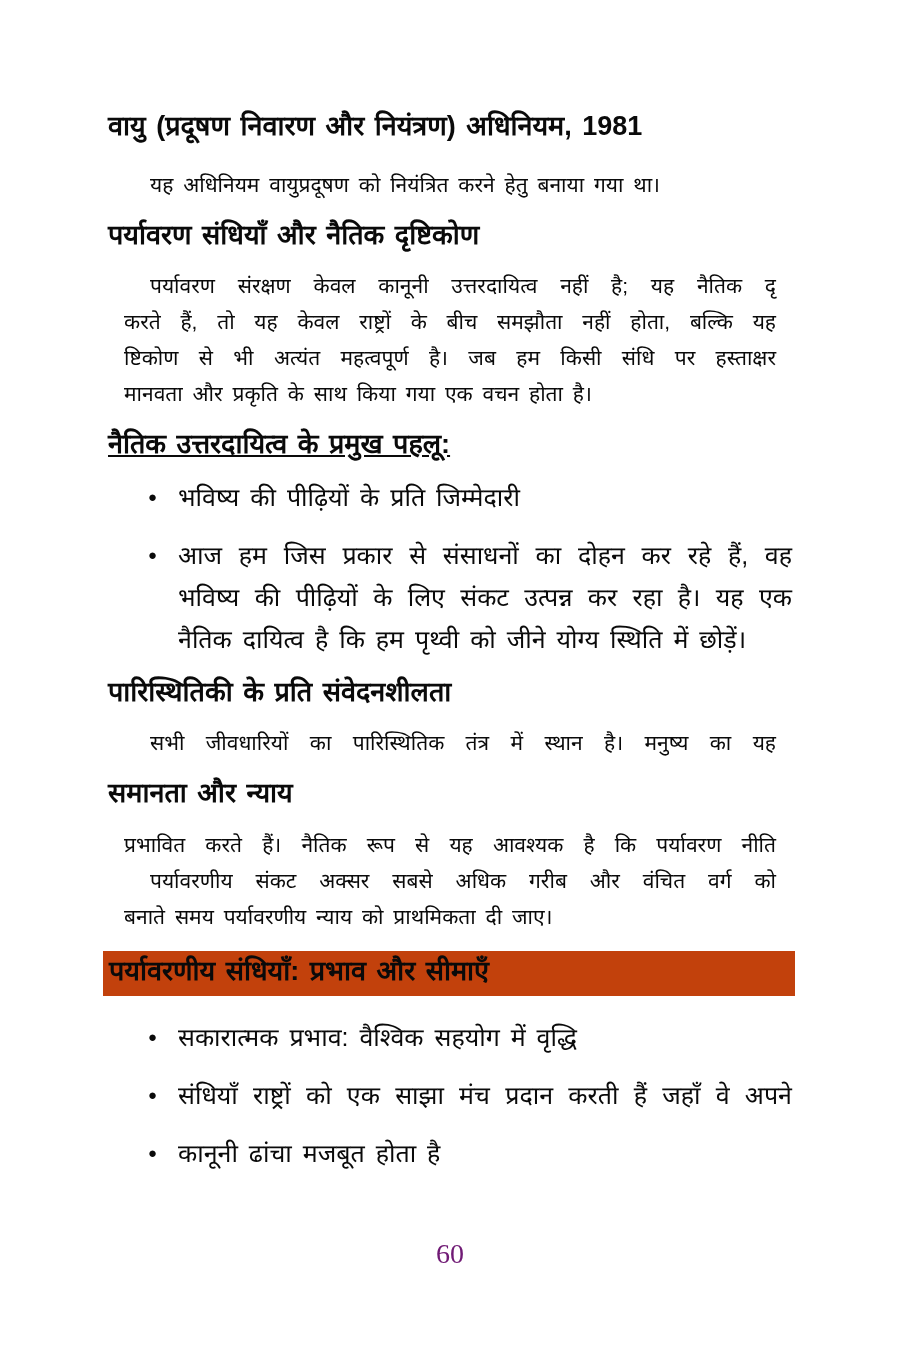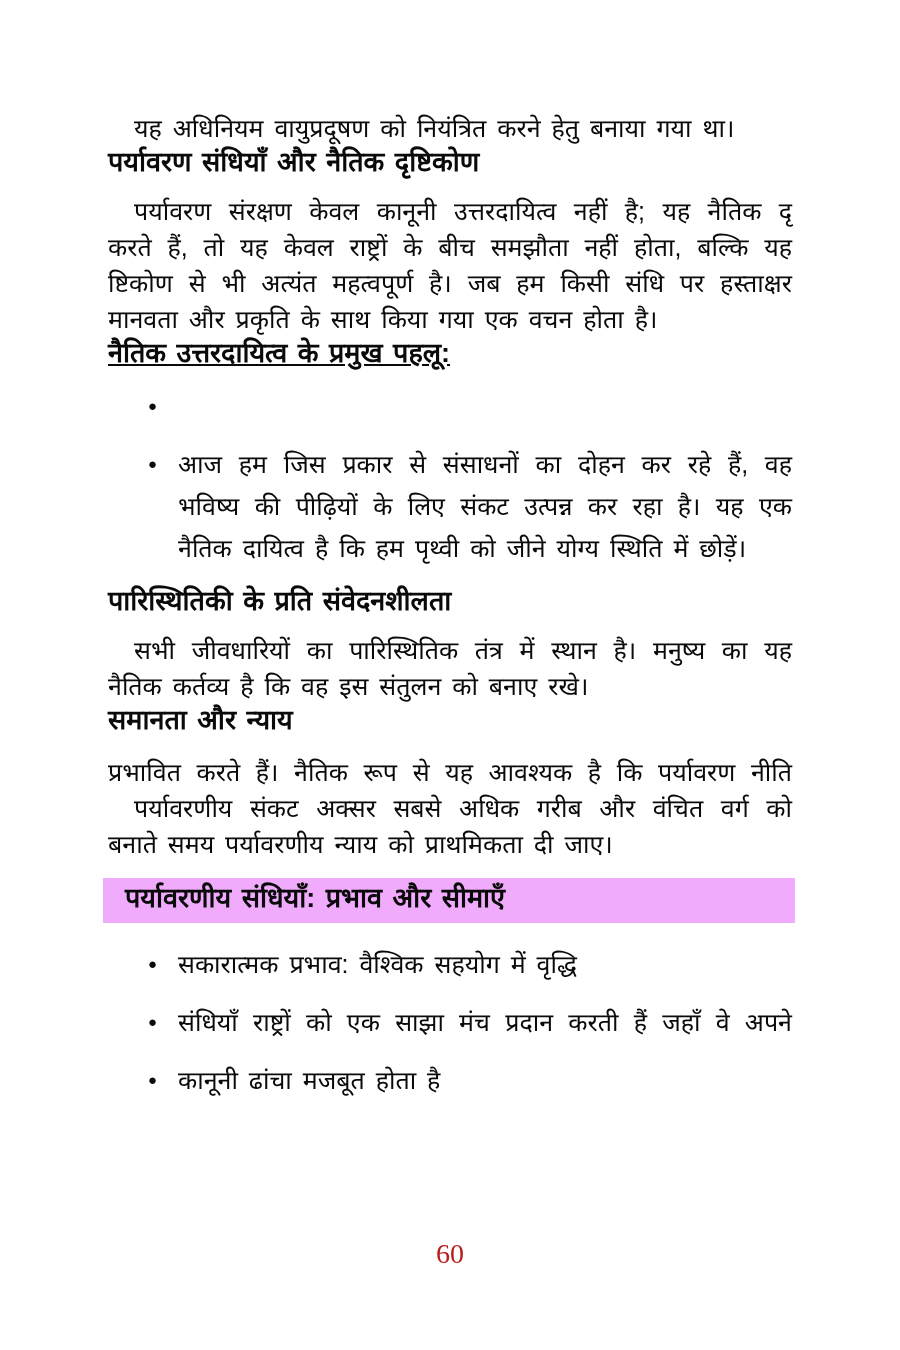--- a/index.html
+++ b/index.html
@@ -20,85 +20,88 @@
     word-spacing: 3px;
   }
   .mb24 { margin-bottom: 24px; }
   .mb16 { margin-bottom: 16px; }
   .mb15 { margin-bottom: 15px; text-decoration: underline; }
   .mb14 { margin-bottom: 14px; }
   .mb12 { margin-bottom: 17px; }
   .mb20 { margin-bottom: 20px; }
   .mb2  { margin-bottom: 2px; }
 
-  .para { font-size: 25px; line-height: 36px; margin: 0; word-spacing: 4px; }
+  .para { font-size: 21px; line-height: 36px; margin: 16px; word-spacing: 4px; }
   .jline { text-align: justify; text-align-last: justify; }
   .jline.last { text-align: left; text-align-last: left; }
   .indent { text-indent: 26px; }
 
   .bullet-item { display: flex; margin-bottom: 16px; }
   .bullet-item .bullet-glyph {
     flex: 0 0 30px; margin-left: 40px;
     font-size: 15px; line-height: 42px;
   }
   .bullet-item .bullet-body {
     flex: 1; font-size: 25px; line-height: 42px; word-spacing: 4px;
   }
 
   .bar-h {
-    background: #f0abfc;
+    background: #c2410c;
     margin: 16px -3px 20px -5px;
-    padding: 4px 6px 8px 22px;
+    padding: 4px 6px 8px 6px;
   }
 
   .pageno {
     position: absolute; left: 0; top: 1238px; width: 100%;
     text-align: center;
     font-family: "Liberation Serif", serif;
-    font-size: 28px; color: #b91c1c;
+    font-size: 28px; color: #701a75;
   }
 </style>
 </head>
 <body>
 
 <div class="page">
 
+  <h2 class="sec-h mb24">वायु (प्रदूषण निवारण और नियंत्रण) अधिनियम, 1981</h2>
 
   <p class="para mb16 jline last indent">यह अधिनियम वायुप्रदूषण को नियंत्रित करने हेतु बनाया गया था।</p>
 
   <h2 class="sec-h mb14">पर्यावरण संधियाँ और नैतिक दृष्टिकोण</h2>
 
   <div class="para mb2">
     <div class="jline indent">पर्यावरण संरक्षण केवल कानूनी उत्तरदायित्व नहीं है; यह नैतिक दृ</div>
     <div class="jline">करते हैं, तो यह केवल राष्ट्रों के बीच समझौता नहीं होता, बल्कि यह</div>
     <div class="jline">ष्टिकोण से भी अत्यंत महत्वपूर्ण है। जब हम किसी संधि पर हस्ताक्षर</div>
     <div class="jline last">मानवता और प्रकृति के साथ किया गया एक वचन होता है।</div>
   </div>
 
   <h2 class="sec-h mb15">नैतिक उत्तरदायित्व के प्रमुख पहलू:</h2>
 
   <div>
     <div class="bullet-item">
       <span class="bullet-glyph">●</span>
+      <div class="bullet-body">
+        <div class="jline last">भविष्य की पीढ़ियों के प्रति जिम्मेदारी</div>
+      </div>
     </div>
     <div class="bullet-item">
       <span class="bullet-glyph">●</span>
       <div class="bullet-body">
         <div class="jline">आज हम जिस प्रकार से संसाधनों का दोहन कर रहे हैं, वह</div>
         <div class="jline">भविष्य की पीढ़ियों के लिए संकट उत्पन्न कर रहा है। यह एक</div>
         <div class="jline last">नैतिक दायित्व है कि हम पृथ्वी को जीने योग्य स्थिति में छोड़ें।</div>
       </div>
     </div>
   </div>
 
   <h2 class="sec-h mb14">पारिस्थितिकी के प्रति संवेदनशीलता</h2>
 
   <div class="para mb14">
     <div class="jline indent">सभी जीवधारियों का पारिस्थितिक तंत्र में स्थान है। मनुष्य का यह</div>
-    <div class="jline last">नैतिक कर्तव्य है कि वह इस संतुलन को बनाए रखे।</div>
   </div>
 
   <h2 class="sec-h mb12">समानता और न्याय</h2>
 
   <div class="para mb20">
     <div class="jline">प्रभावित करते हैं। नैतिक रूप से यह आवश्यक है कि पर्यावरण नीति</div>
     <div class="jline indent">पर्यावरणीय संकट अक्सर सबसे अधिक गरीब और वंचित वर्ग को</div>
     <div class="jline last">बनाते समय पर्यावरणीय न्याय को प्राथमिकता दी जाए।</div>
   </div>
 

